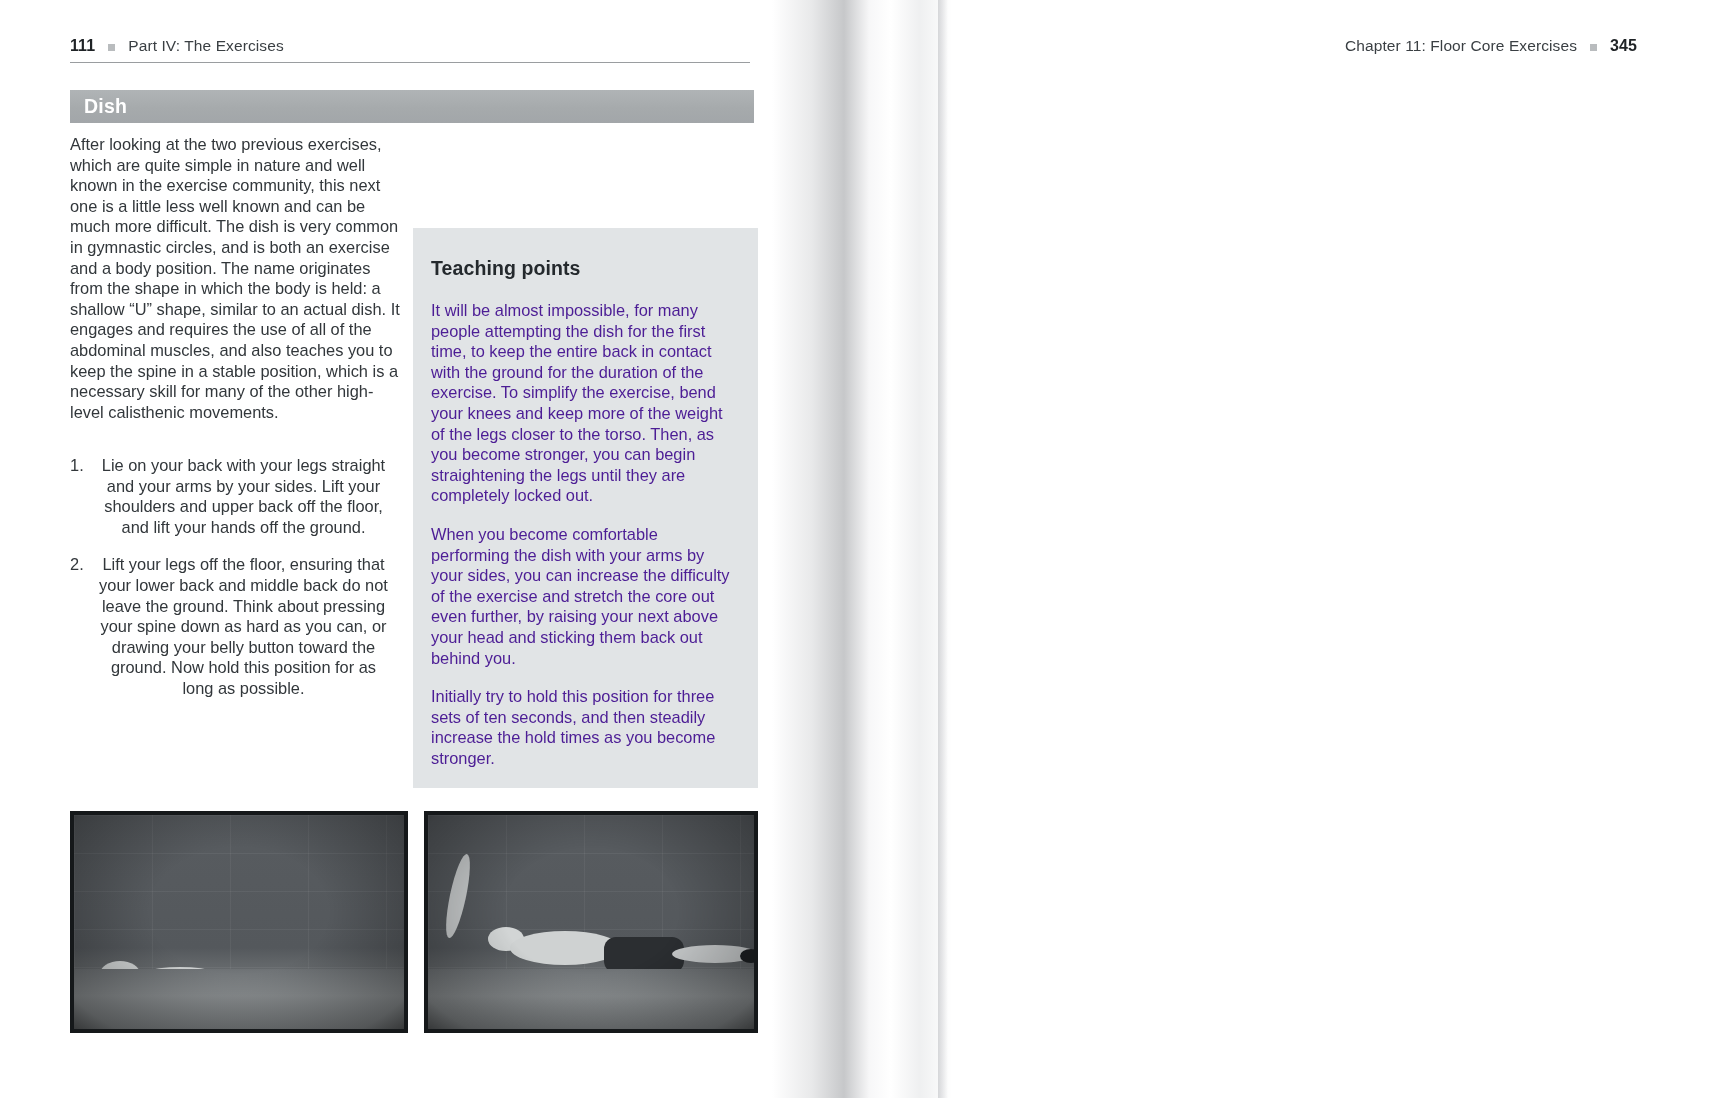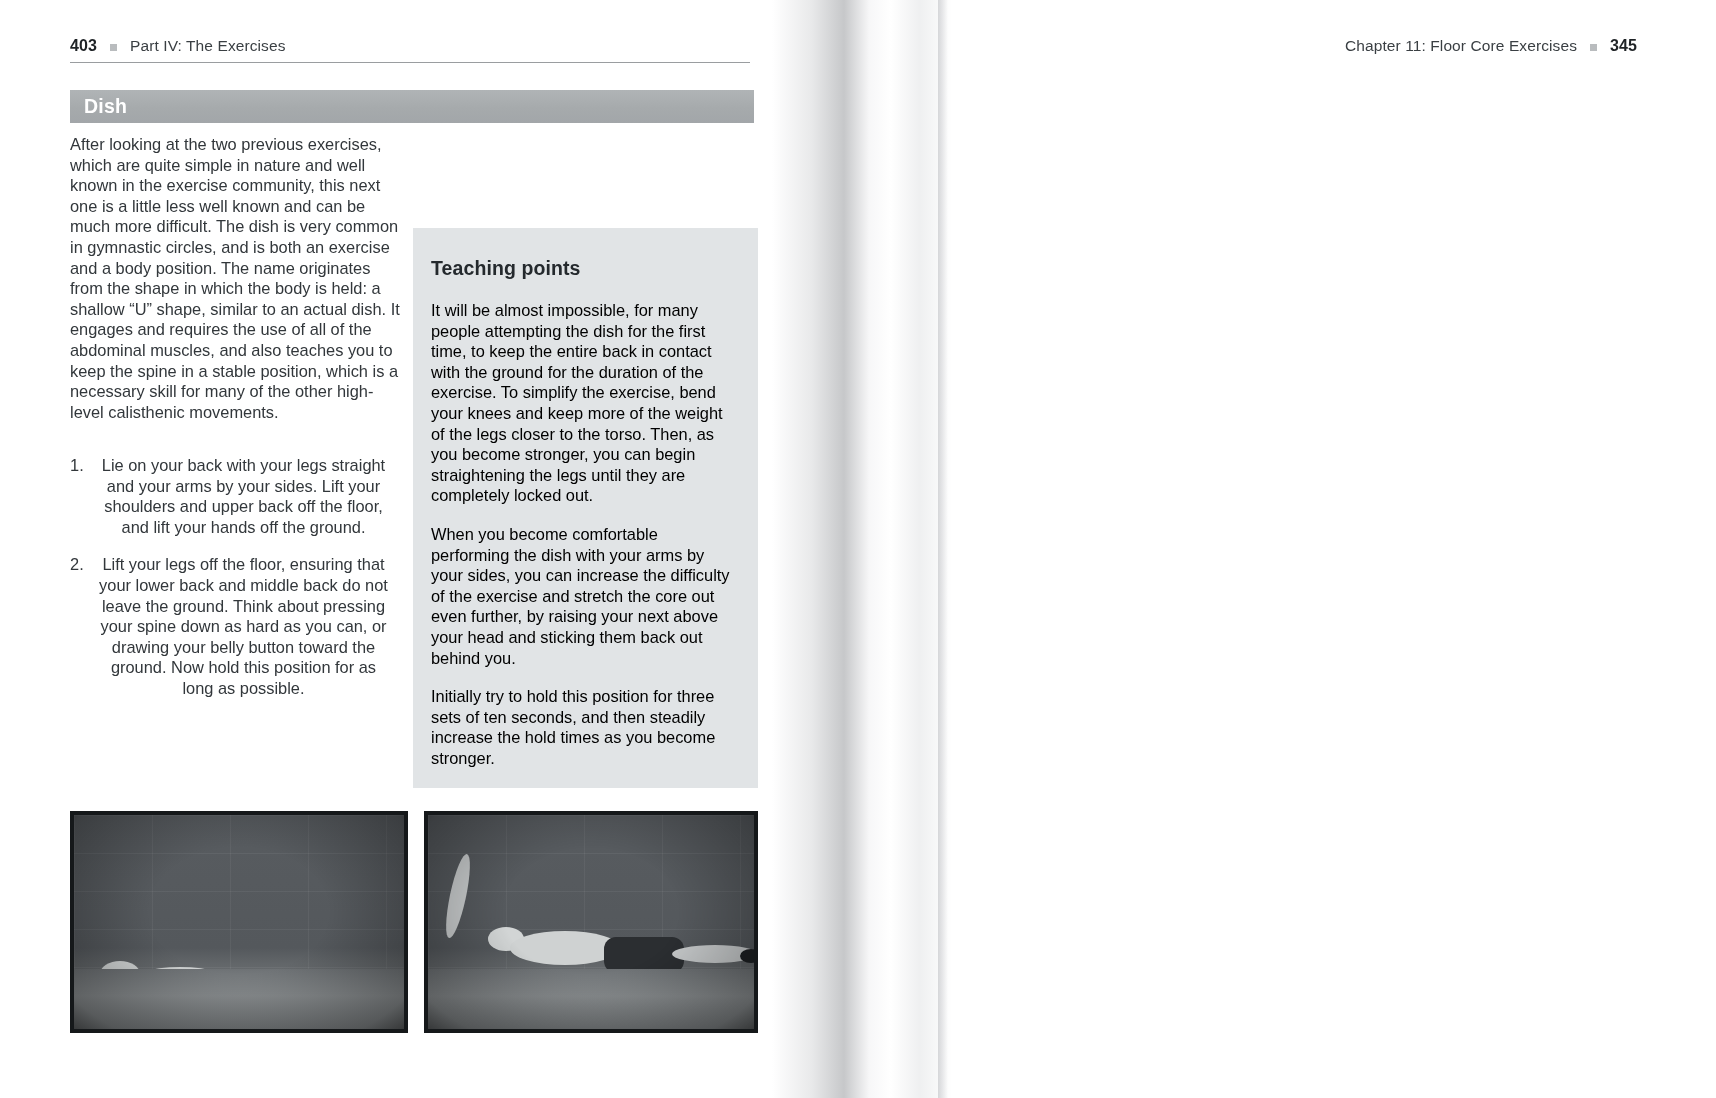--- a/index.html
+++ b/index.html
@@ -158,21 +158,21 @@
     margin: 0 0 20px 0;
     font-size: 19.5px;
     font-weight: bold;
     color: #24292d;
     letter-spacing: 0.1px;
   }
   .tp p {
     margin: 0 0 18px 0;
     font-size: 16.4px;
     line-height: 20.6px;
-    color: #000000;
+    color: #4c1d95;
   }
   .tp p:last-child { margin-bottom: 0; }
 
   .tp-dish { left: 413px; top: 228px; width: 345px; }
 
   
   .photo {
     position: absolute;
     overflow: hidden;
     background: #4a4e51;
@@ -226,21 +226,21 @@
   .photo-dish2 { left: 424px; top: 811px; width: 334px; height: 222px; }
 </style>
 </head>
 <body>
 
 <div class="spread">
 
   <div class="page page-left">
 
     <div class="runhead runhead-left">
-      <span class="folio">403</span>
+      <span class="folio">111</span>
       <span class="sq"></span>
       <span>Part IV: The Exercises</span>
     </div>
     <div class="rule rule-left"></div>
 
     <div class="headbar headbar-dish">
       <span>Dish</span>
     </div>
 
     <div class="col dish-body">

